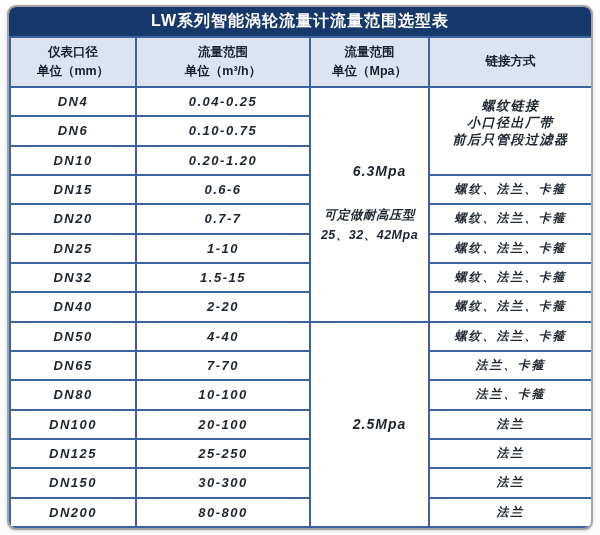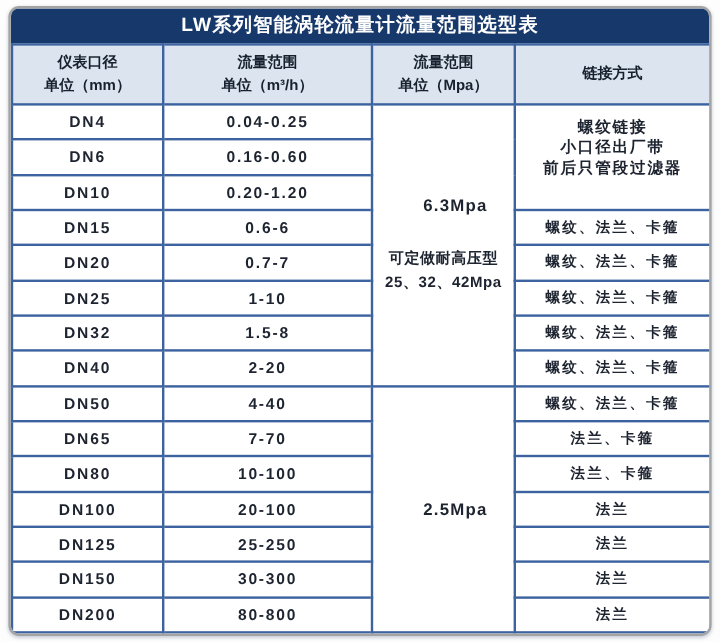--- a/index.html
+++ b/index.html
@@ -50,21 +50,21 @@
     background: #ffffff;
     padding: 0;
   }
   thead th {
     background: #dce4ef;
     height: 50px;
     font-size: 12.5px;
     line-height: 1.55;
     color: #16202e;
   }
-  tbody td { height: 27px; font-size: 13px; }
+  tbody td { height: 27px; font-size: 13px; font-style: italic; }
   .dn-cell   { letter-spacing: 1.5px; }
   .flow-cell { letter-spacing: 1.5px; }
   .conn-cell { font-size: 12px; letter-spacing: 2px; margin-left: 24px; }
   .conn-merged-cell {
     vertical-align: top;
     padding-top: 9px;
     font-size: 13px;
     line-height: 17px;
     letter-spacing: 1.5px;
   }
@@ -121,21 +121,21 @@
           </div>
         </td>
         <td class="conn-merged-cell" rowspan="3">
           <div>螺纹链接</div>
           <div>小口径出厂带</div>
           <div>前后只管段过滤器</div>
         </td>
       </tr>
       <tr>
         <td class="dn-cell">DN6</td>
-        <td class="flow-cell">0.16-0.60</td>
+        <td class="flow-cell">0.10-0.75</td>
       </tr>
       <tr>
         <td class="dn-cell">DN10</td>
         <td class="flow-cell">0.20-1.20</td>
       </tr>
       <tr>
         <td class="dn-cell">DN15</td>
         <td class="flow-cell">0.6-6</td>
         <td class="conn-cell">螺纹、法兰、卡箍</td>
       </tr>
@@ -144,21 +144,21 @@
         <td class="flow-cell">0.7-7</td>
         <td class="conn-cell">螺纹、法兰、卡箍</td>
       </tr>
       <tr>
         <td class="dn-cell">DN25</td>
         <td class="flow-cell">1-10</td>
         <td class="conn-cell">螺纹、法兰、卡箍</td>
       </tr>
       <tr>
         <td class="dn-cell">DN32</td>
-        <td class="flow-cell">1.5-8</td>
+        <td class="flow-cell">1.5-15</td>
         <td class="conn-cell">螺纹、法兰、卡箍</td>
       </tr>
       <tr>
         <td class="dn-cell">DN40</td>
         <td class="flow-cell">2-20</td>
         <td class="conn-cell">螺纹、法兰、卡箍</td>
       </tr>
       <tr>
         <td class="dn-cell">DN50</td>
         <td class="flow-cell">4-40</td>

